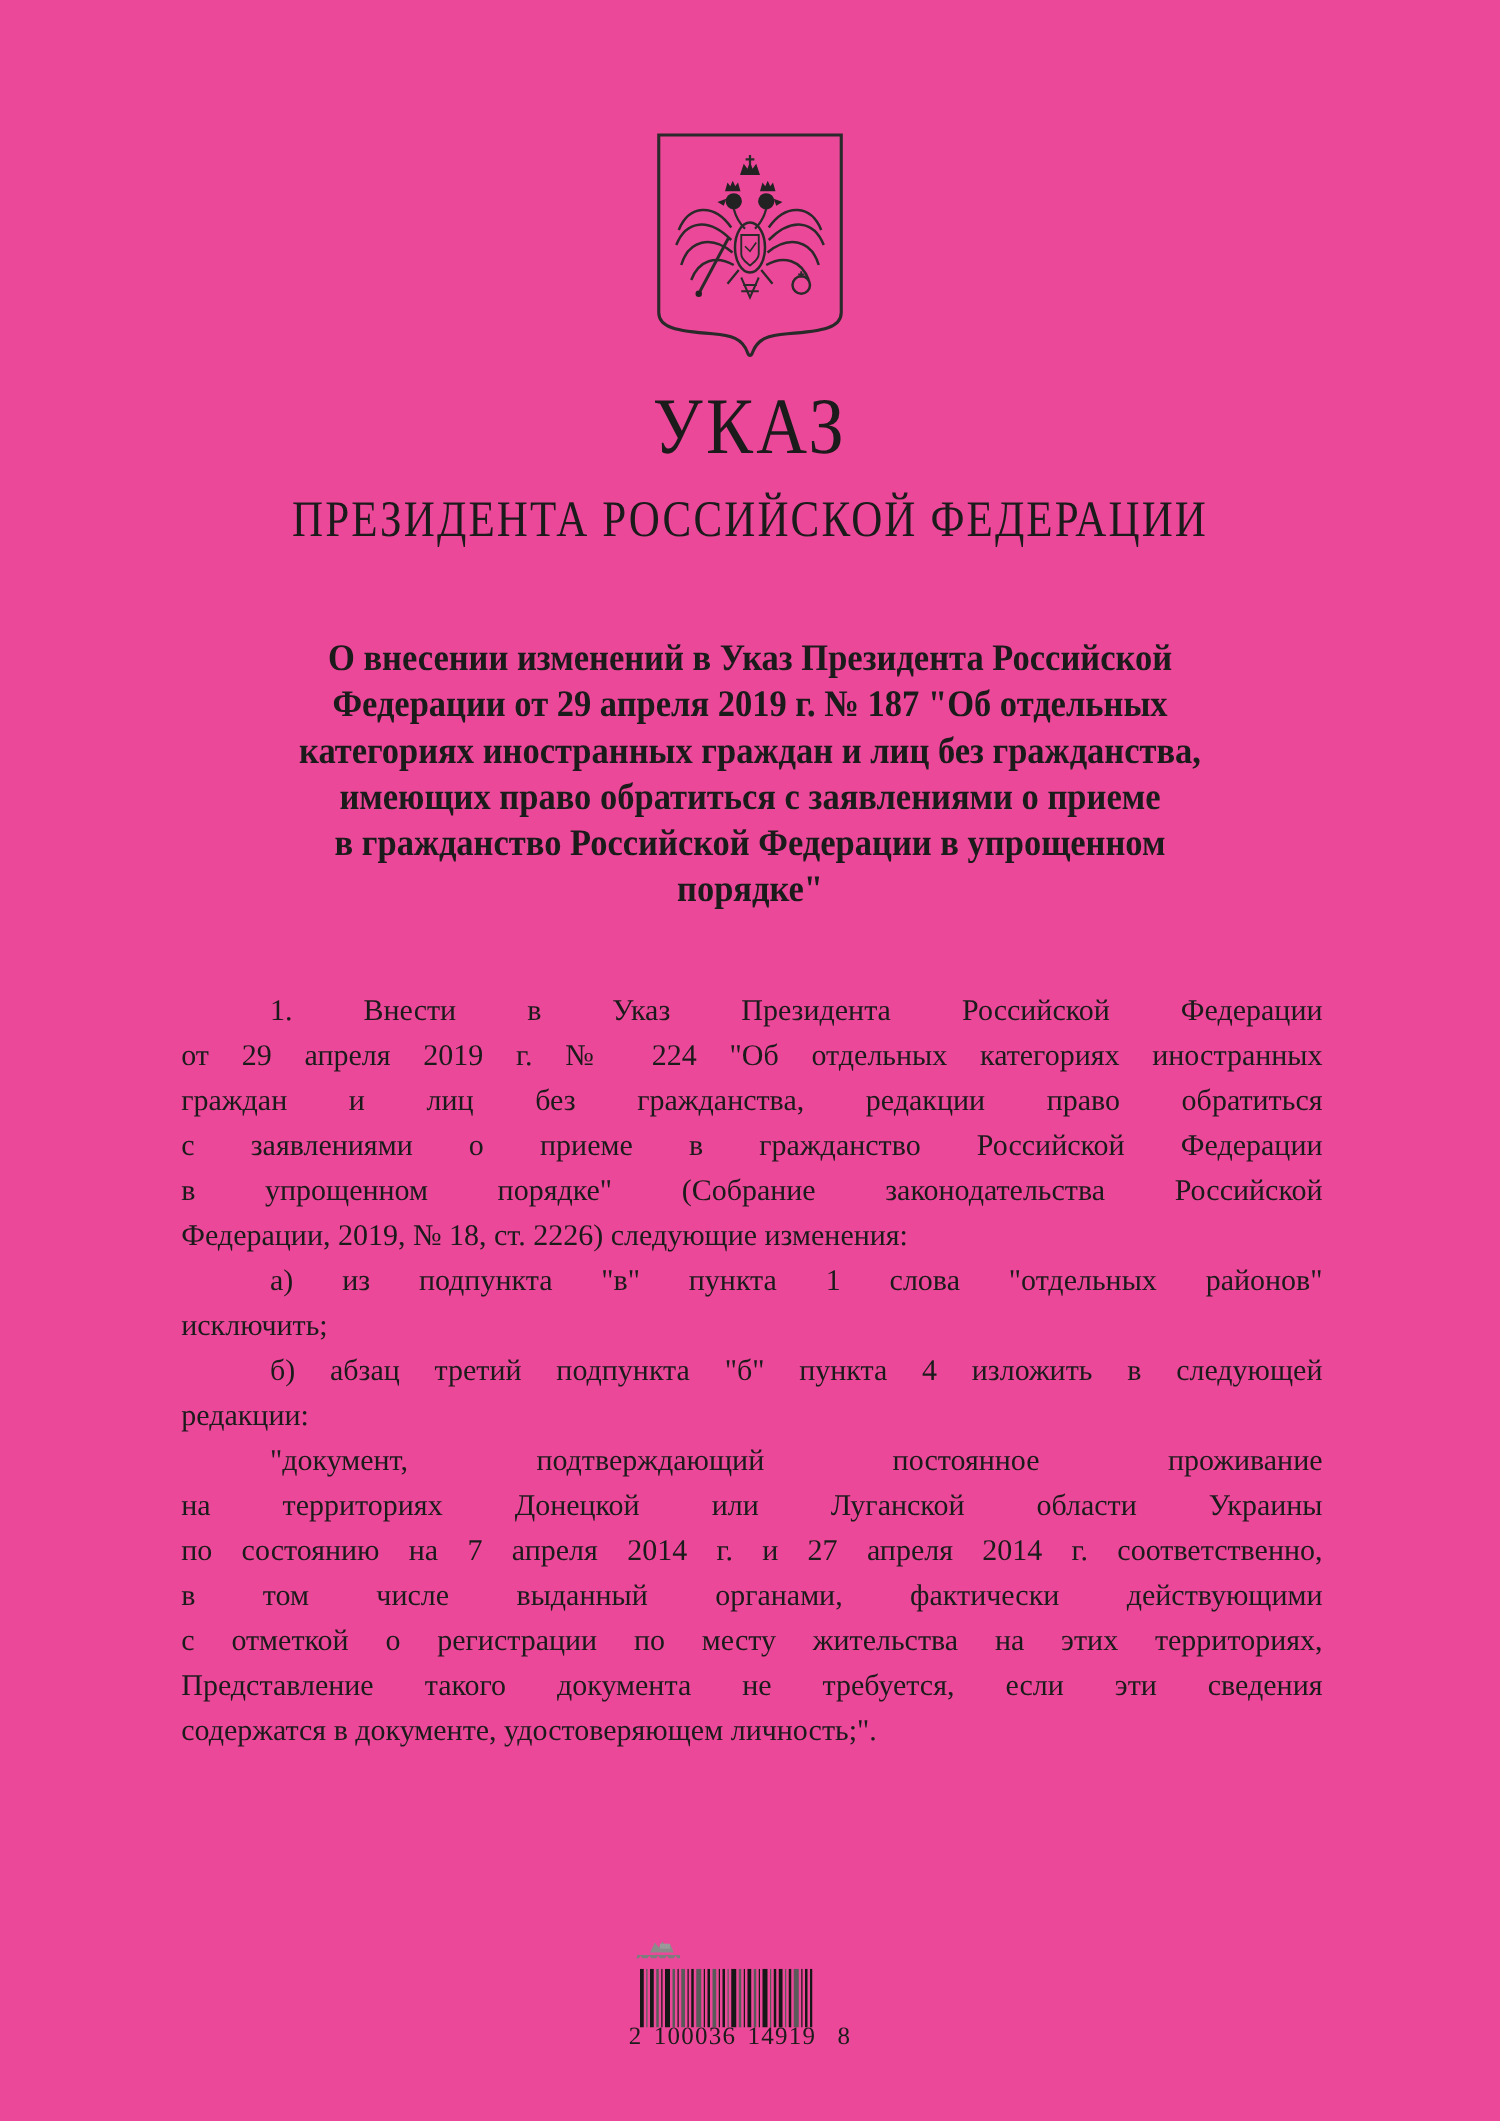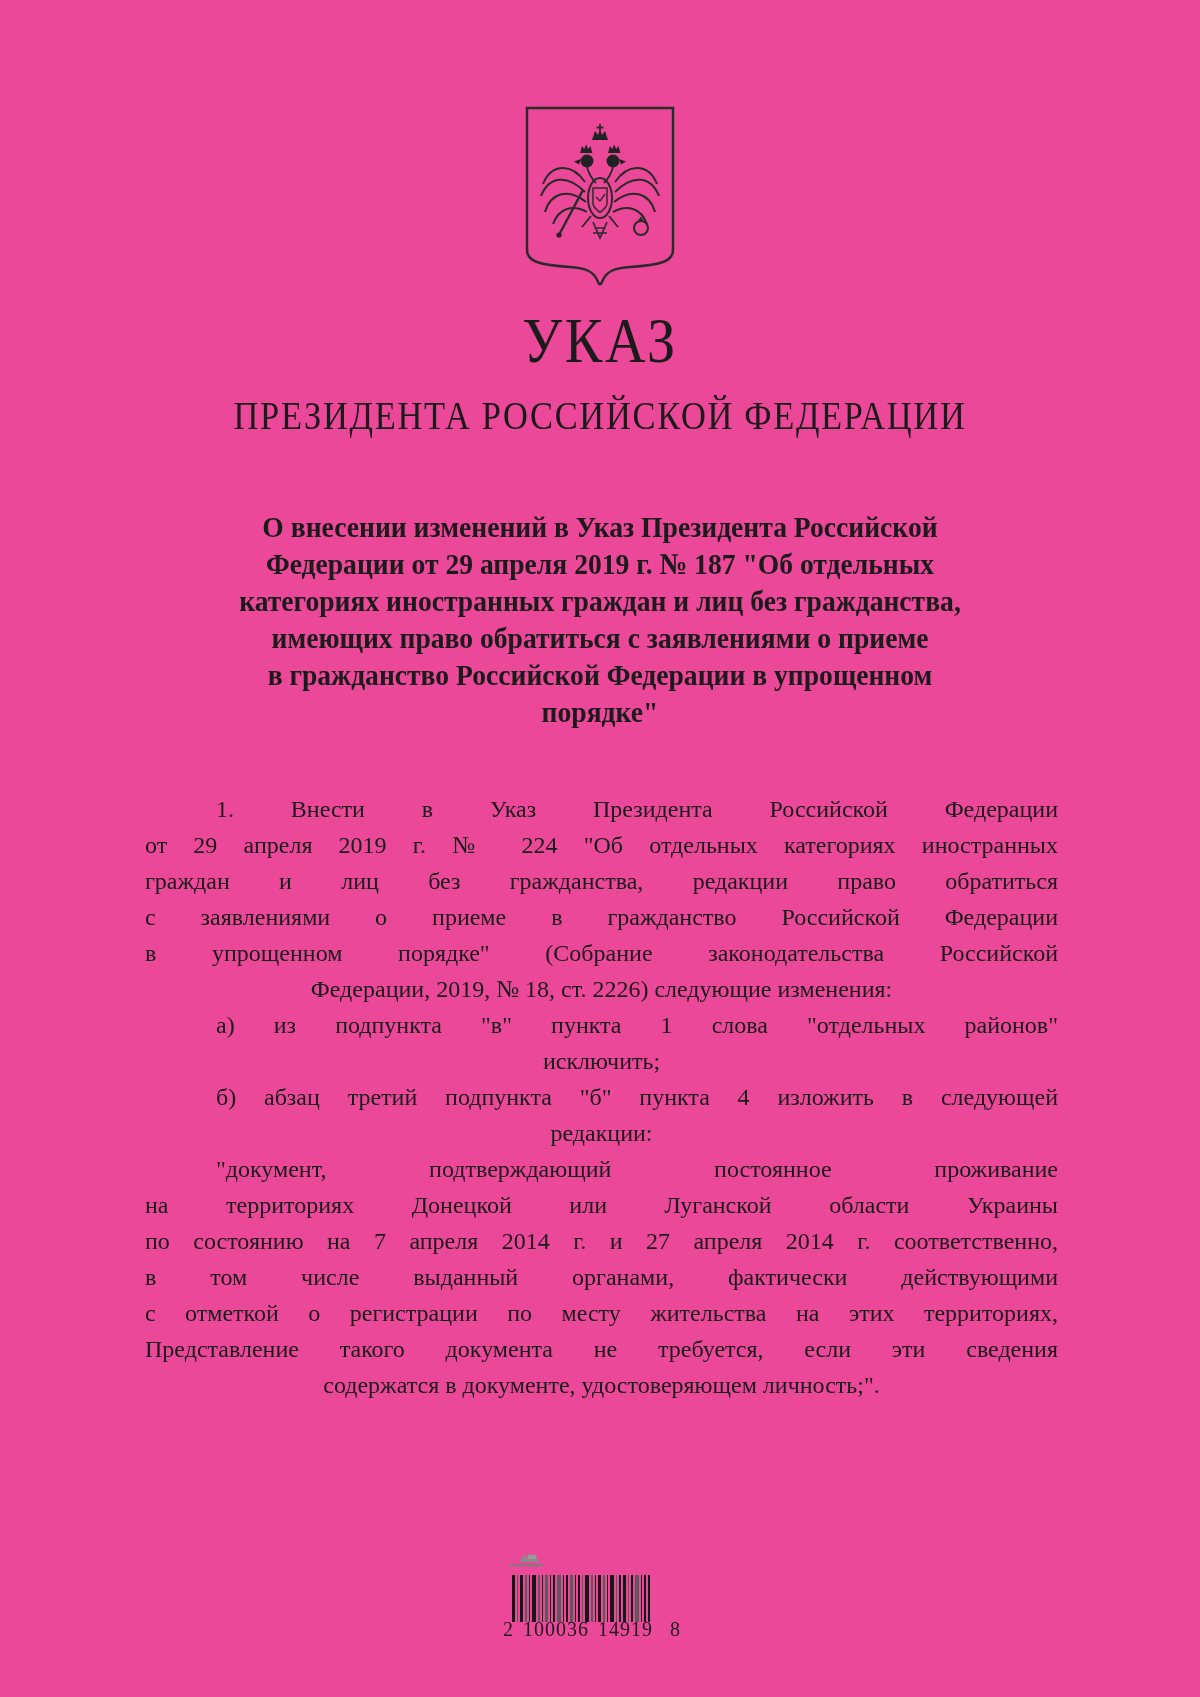--- a/index.html
+++ b/index.html
@@ -25,21 +25,21 @@
   .subject {
     position:absolute; top:508px; left:0; width:1200px; text-align:center;
     font-size:30px; line-height:37px; font-weight:bold; transform:scaleX(0.92);
   }
   .subject .hline { white-space:nowrap; }
   
   .bodytext {
     position:absolute; left:145px; top:767px; width:913px;
     font-size:24px; line-height:36px;margin-top:24px;
   }
-  .line { text-align:center; white-space:nowrap; }
+  .line { text-align:left; white-space:nowrap; }
   .line.j { text-align:justify; text-align-last:justify; white-space:normal; }
   .line.first { padding-left:71px; }
   
   .mini-emblem { position:absolute; left:507px; top:1551px; width:40px; height:20px; }
   .bars-svg { position:absolute; left:512px; top:1575px; width:138px; height:47px; }
   .bar-digits {
     position:absolute; left:503px; top:1618px; width:190px; height:24px;
     font-size:20px; letter-spacing:1px; display:flex; align-items:flex-start;
   }
   .bar-digits .g { margin-right:9px; }

